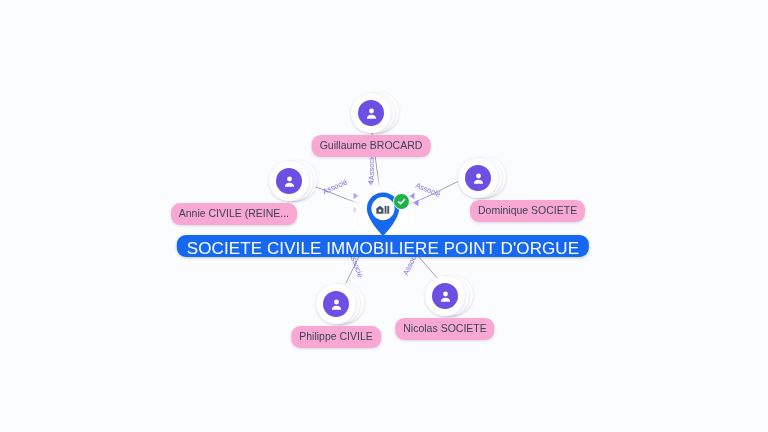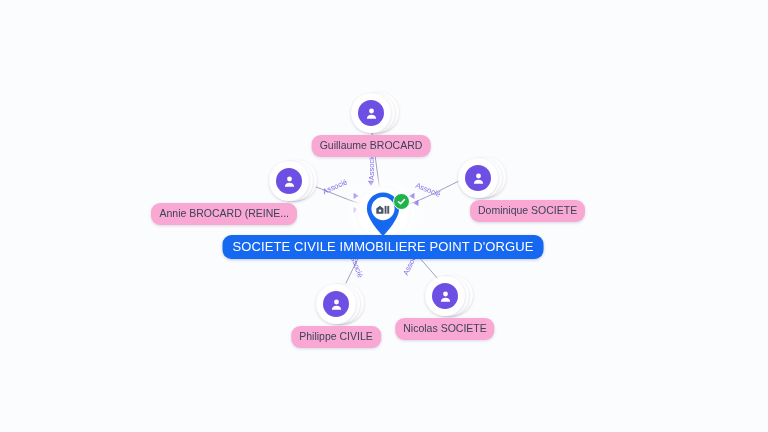--- a/index.html
+++ b/index.html
@@ -93,25 +93,25 @@
     border:1.5px solid #ffffff;
     display:flex;align-items:center;justify-content:center;
   }
   .company-label{
     position:absolute;
     top:22px;
     left:50%;
     transform:translateX(-50%);
     background:#1668f0;
     color:#ffffff;
-    font-size:13px;
+    font-size:17px;
     letter-spacing:.1px;
     line-height:1;
     white-space:nowrap;
-    padding:5px 10px 6px;
+    padding:5px 10px 0;
     border-radius:9px;
     box-shadow:0 1px 3px rgba(40,70,150,.30);
   }
 
   
   .edge-label{
     position:absolute;
     color:#7b63e8;
     font-size:7.5px;
     line-height:1;
@@ -175,21 +175,21 @@
       <div class="card-back card-b2"></div>
       <div class="card-back card-b1"></div>
       <div class="card-back card-front"></div>
       <div class="avatar-circle">
         <svg width="15" height="15" viewBox="0 0 24 24" fill="#ffffff">
           <circle cx="12" cy="8" r="3.9"></circle>
           <path d="M4.6 20.2c0-4.1 3.3-6.4 7.4-6.4s7.4 2.3 7.4 6.4z"></path>
         </svg>
       </div>
     </div>
-    <div class="person-label lbl-left">Annie BROCARD (REINE...</div>
+    <div class="person-label lbl-left">Annie CIVILE (REINE...</div>
   </div>
 
   <div class="person" style="left:478px;top:178px;">
     <div class="avatar-stack">
       <div class="card-back card-b2"></div>
       <div class="card-back card-b1"></div>
       <div class="card-back card-front"></div>
       <div class="avatar-circle">
         <svg width="15" height="15" viewBox="0 0 24 24" fill="#ffffff">
           <circle cx="12" cy="8" r="3.9"></circle>

